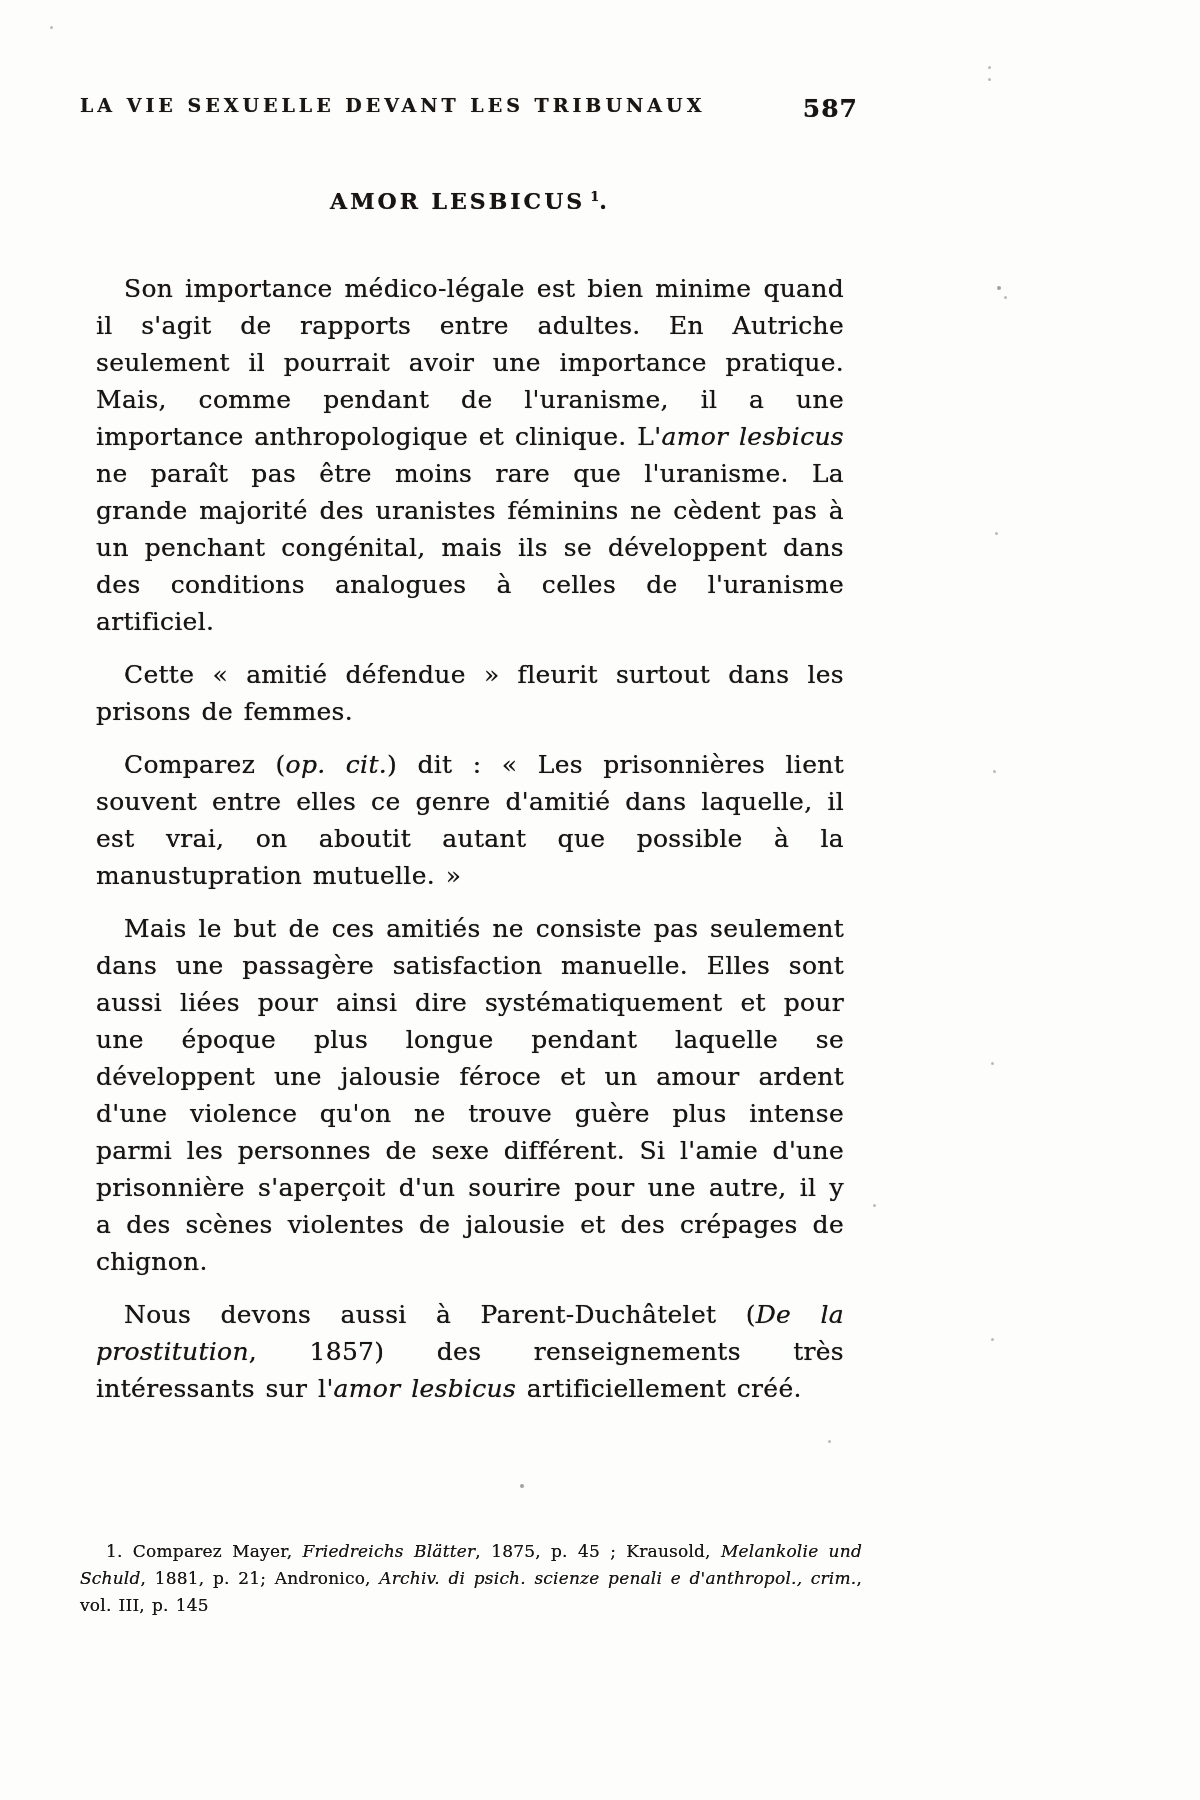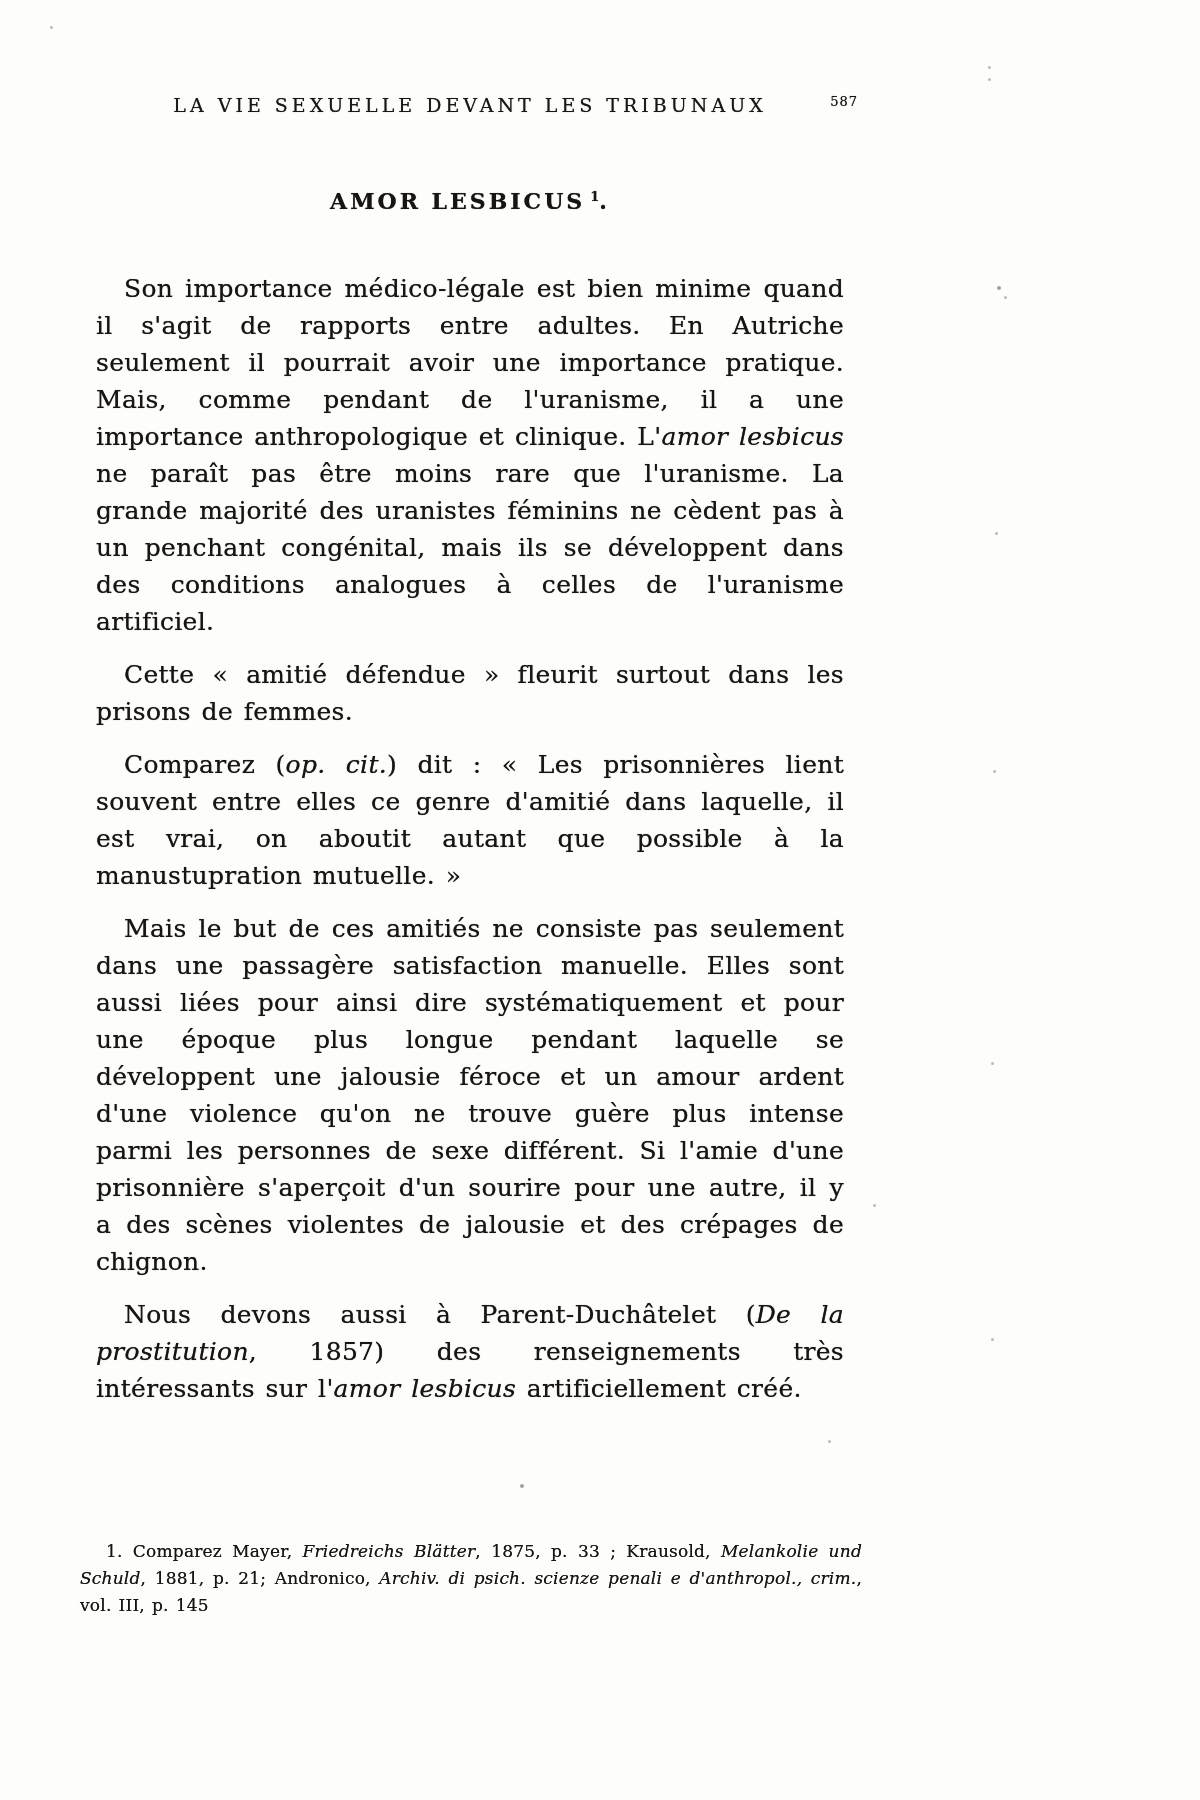--- a/index.html
+++ b/index.html
@@ -17,32 +17,31 @@
     left:80px;top:0;
     width:780px;
   }
   .running-header{
     position:relative;
     margin-top:94px;
     height:30px;
   }
   .running-title{
     display:block;
-    text-align:center;
     font-size:19px;
-    font-weight:normal;
+    font-weight:bold;
     letter-spacing:4px;
     color:#1a1713;
     text-shadow:0 0 0.7px rgba(0,0,0,0.65);
   }
   .page-number{
     position:absolute;
     right:2px;top:0;
-    font-size:13px;
-    font-weight:normal;
+    font-size:25px;
+    font-weight:bold;
     letter-spacing:1px;
     text-shadow:0 0 0.7px rgba(0,0,0,0.65);
   }
   .section-title{
     margin:64px 0 0 0;
     text-align:center;
     font-size:22px;
     font-weight:bold;
     letter-spacing:3px;
     text-shadow:0 0 0.7px rgba(0,0,0,0.7);
@@ -103,21 +102,21 @@
     <div class="body-text" id="paragraphs">
         <p class="para"><span>Son importance médico-légale est bien minime quand il s'agit de rapports entre adultes. En Autriche seulement il pourrait avoir une importance pratique. Mais, comme pendant de l'uranisme, il a une importance anthropologique et clinique. L'</span><i>amor lesbicus</i><span> ne paraît pas être moins rare que l'uranisme. La grande majorité des uranistes féminins ne cèdent pas à un penchant congénital, mais ils se développent dans des conditions analogues à celles de l'uranisme artificiel.</span></p>
         <p class="para"><span>Cette « amitié défendue » fleurit surtout dans les prisons de femmes.</span></p>
         <p class="para"><span>Comparez (</span><i>op. cit.</i><span>) dit : « Les prisonnières lient souvent entre elles ce genre d'amitié dans laquelle, il est vrai, on aboutit autant que possible à la manustupration mutuelle. »</span></p>
         <p class="para"><span>Mais le but de ces amitiés ne consiste pas seulement dans une passagère satisfaction manuelle. Elles sont aussi liées pour ainsi dire systématiquement et pour une époque plus longue pendant laquelle se développent une jalousie féroce et un amour ardent d'une violence qu'on ne trouve guère plus intense parmi les personnes de sexe différent. Si l'amie d'une prisonnière s'aperçoit d'un sourire pour une autre, il y a des scènes violentes de jalousie et des crépages de chignon.</span></p>
         <p class="para"><span>Nous devons aussi à Parent-Duchâtelet (</span><i>De la prostitution</i><span>, 1857) des renseignements très intéressants sur l'</span><i>amor lesbicus</i><span> artificiellement créé.</span></p>
       </div>
 
   </div>
 
-  <div class="footnote" id="footnote-text"><span>1. Comparez Mayer, </span><i>Friedreichs Blätter</i><span>, 1875, p. 33 ; Krausold, </span><i>Melankolie und Schuld</i><span>, 1881, p. 21; Andronico, </span><i>Archiv. di psich. scienze penali e d'anthropol., crim.</i><span>, vol. III, p. 145</span></div>
+  <div class="footnote" id="footnote-text"><span>1. Comparez Mayer, </span><i>Friedreichs Blätter</i><span>, 1875, p. 45 ; Krausold, </span><i>Melankolie und Schuld</i><span>, 1881, p. 21; Andronico, </span><i>Archiv. di psich. scienze penali e d'anthropol., crim.</i><span>, vol. III, p. 145</span></div>
 
   <div class="speck small" style="left:50px;top:26px;"></div>
   <div class="speck small" style="left:988px;top:66px;"></div>
   <div class="speck small" style="left:988px;top:78px;"></div>
   <div class="speck" style="left:997px;top:286px;"></div>
   <div class="speck small" style="left:1004px;top:296px;"></div>
   <div class="speck small" style="left:995px;top:532px;"></div>
   <div class="speck small" style="left:993px;top:770px;"></div>
   <div class="speck small" style="left:991px;top:1062px;"></div>
   <div class="speck small" style="left:873px;top:1204px;"></div>

